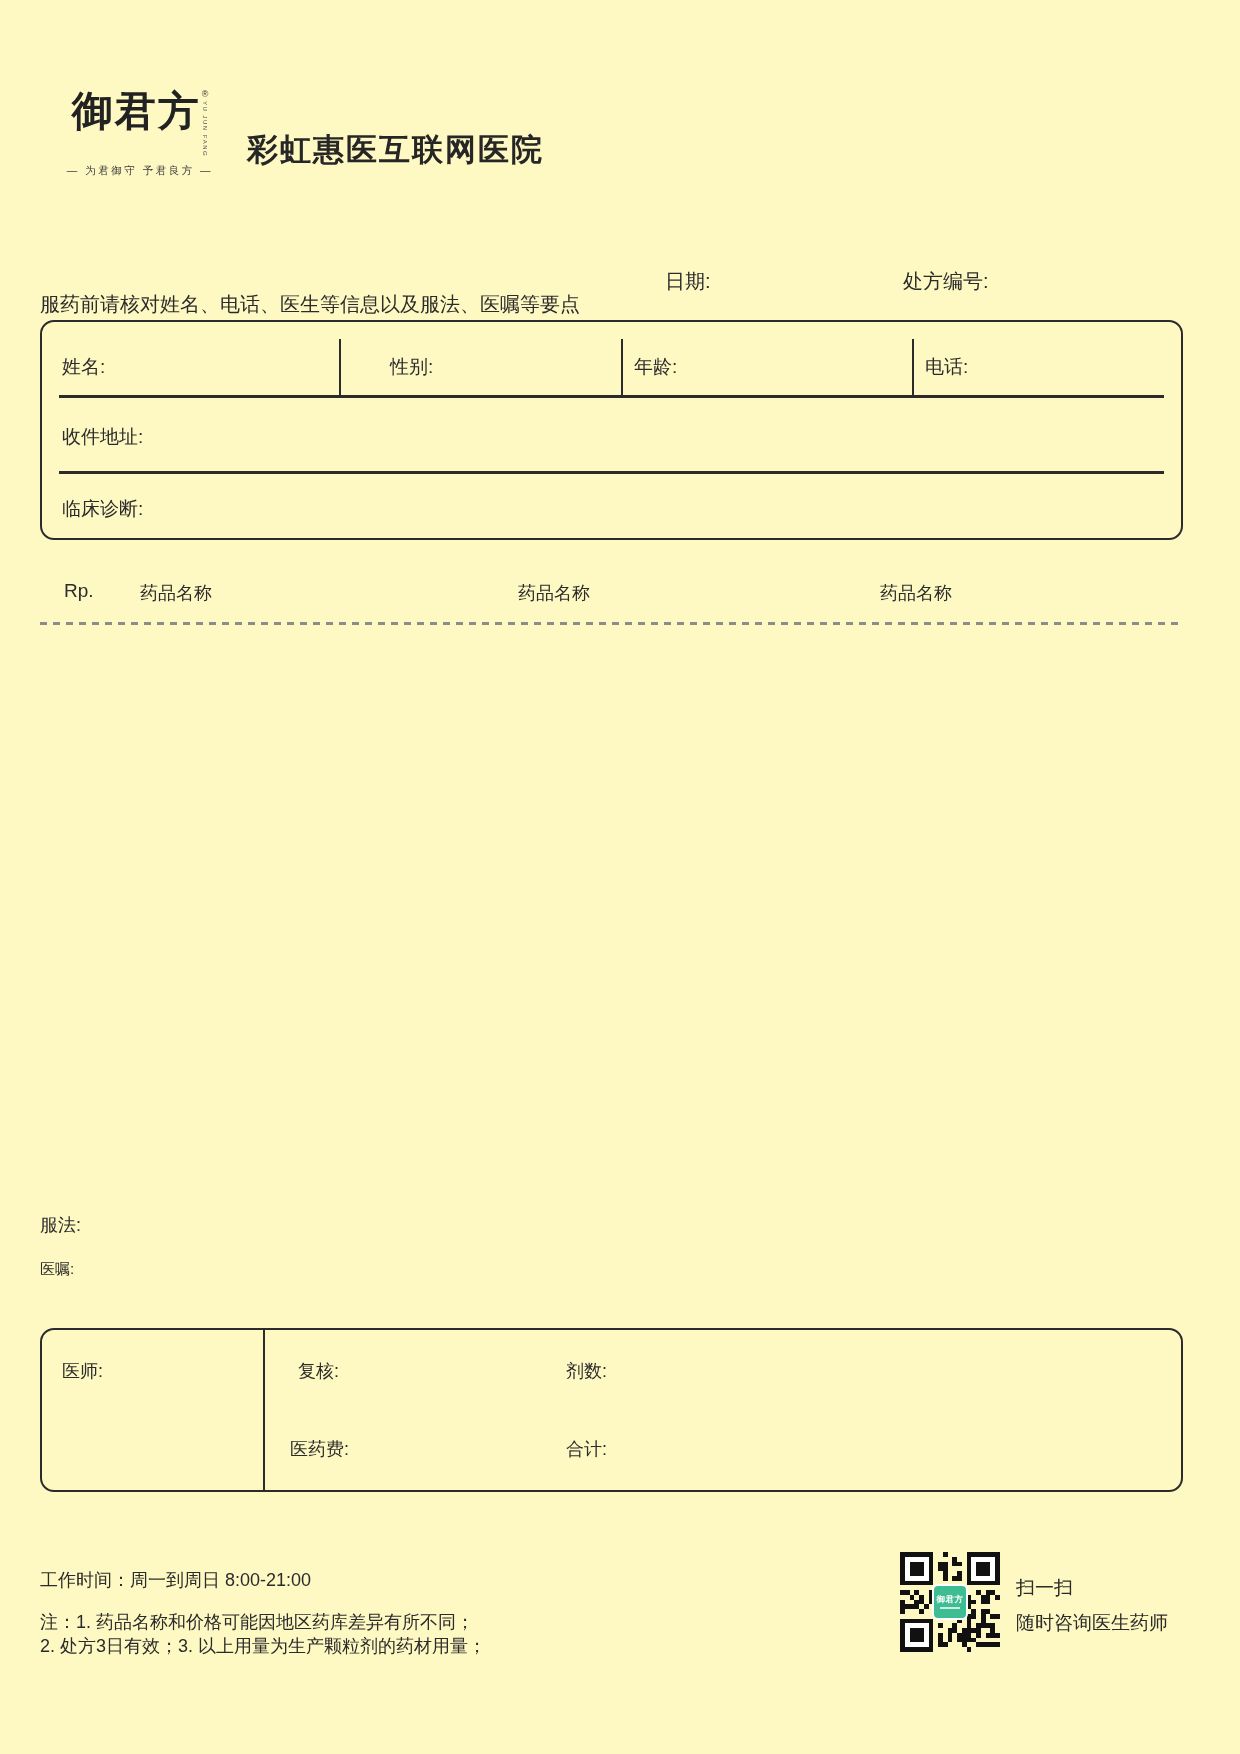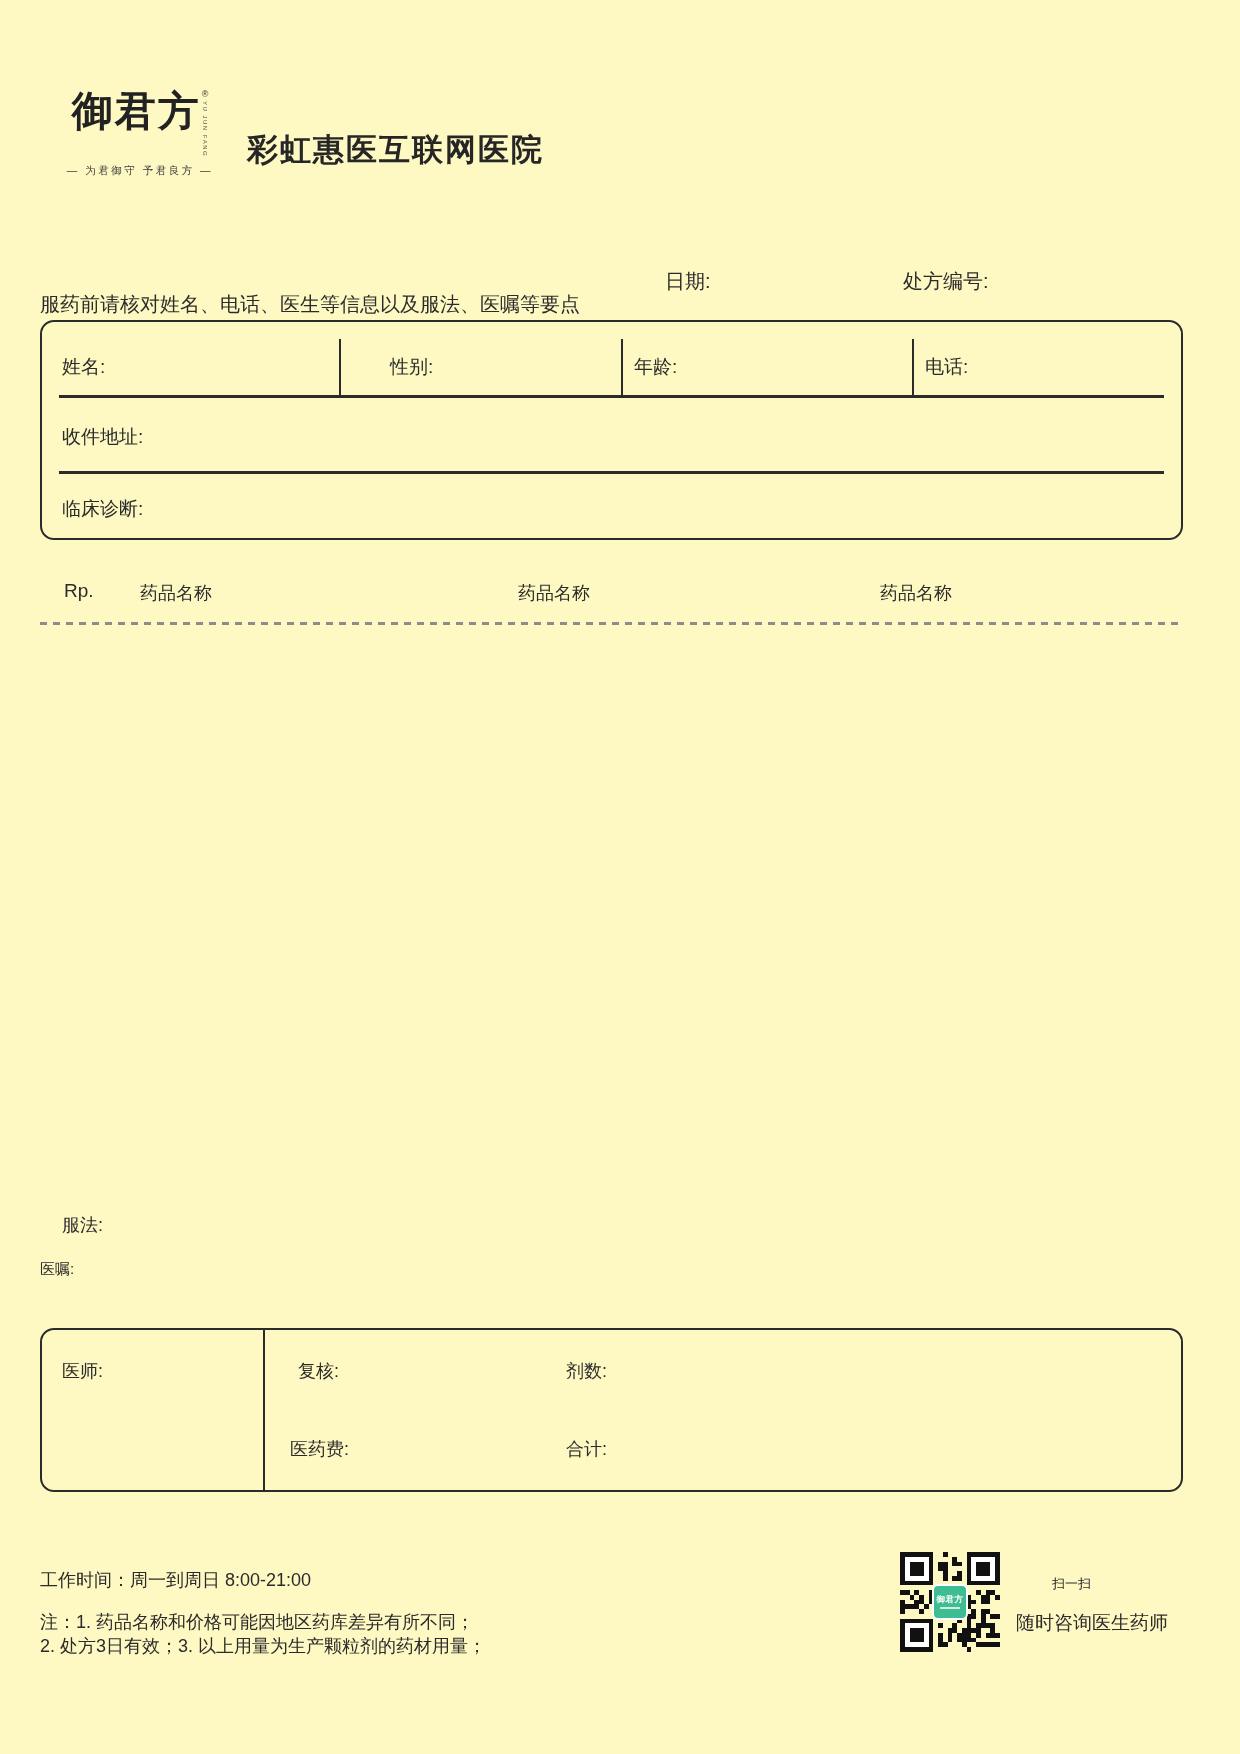--- a/index.html
+++ b/index.html
@@ -36,21 +36,21 @@
   .pb-vdiv { position:absolute; top:17px; width:2px; height:56px; background:#2b2b2b; }
   .pb-hline { position:absolute; left:17px; right:17px; height:2.5px; background:#2b2b2b; }
 
   
   .rp-label { left:64px; top:580px; font-size:19px; }
   .drug-col { top:581px; font-size:18px; }
   .dashed-line { left:40px; top:622px; width:1143px; height:2.5px;
     background:repeating-linear-gradient(90deg,#8c8c8c 0 7px,transparent 7px 13px); }
 
   
-  .usage-label  { left:40px; top:1213px; font-size:18px;margin-left:22px; }
+  .usage-label  { left:40px; top:1213px; font-size:18px; }
   .advice-label { left:40px; top:1260px; font-size:15px; }
 
   
   .sign-box { left:40px; top:1328px; width:1143px; height:164px;
     border:2.5px solid #2b2b2b; border-radius:14px; box-sizing:border-box; }
   .sb-vdiv { position:absolute; left:221px; top:0; bottom:0; width:2px; background:#2b2b2b; }
   .sb-label { position:absolute; font-size:18px; white-space:nowrap; }
 
   
   .work-time { left:40px; top:1568px; font-size:18px; }
@@ -59,21 +59,21 @@
 
   .qr-wrap { left:900px; top:1552px; width:100px; height:100px; }
   .qr-center {
     position:absolute; left:32px; top:32px; width:36px; height:36px;
     border-radius:6px; border:2.5px solid #fff; box-sizing:border-box;
     display:flex; flex-direction:column; align-items:center; justify-content:center;
     color:#fff;
   }
   .qr-center-text { font-size:8.5px; font-weight:bold; letter-spacing:0.5px; line-height:1; }
   .qr-center-sub { width:20px; height:2px; background:rgba(255,255,255,.75); margin-top:3px; }
-  .scan-label { left:1052px; top:1575px; font-size:13px; }
+  .scan-label { left:1016px; top:1575px; font-size:19px; }
   .scan-desc  { left:1016px; top:1610px; font-size:19px; }
 </style>
 </head>
 <body>
 
 <div class="page">
 
   <div class="abs logo-block">
     <div class="logo-row">
       <span class="logo-name">御君方</span>

